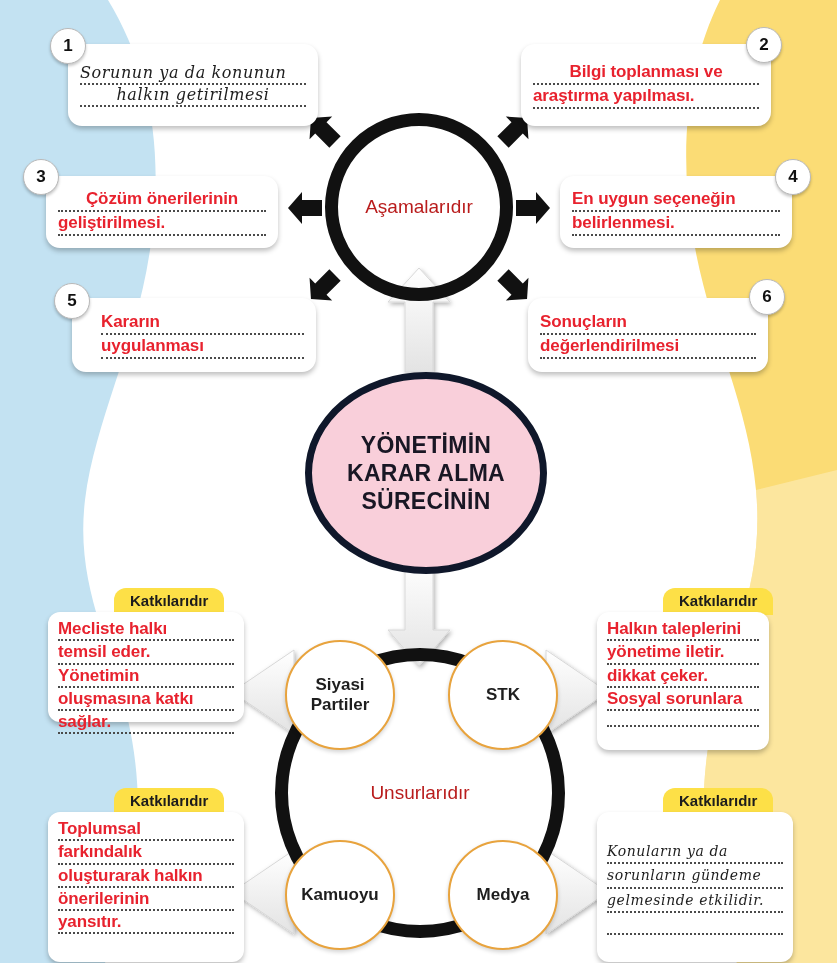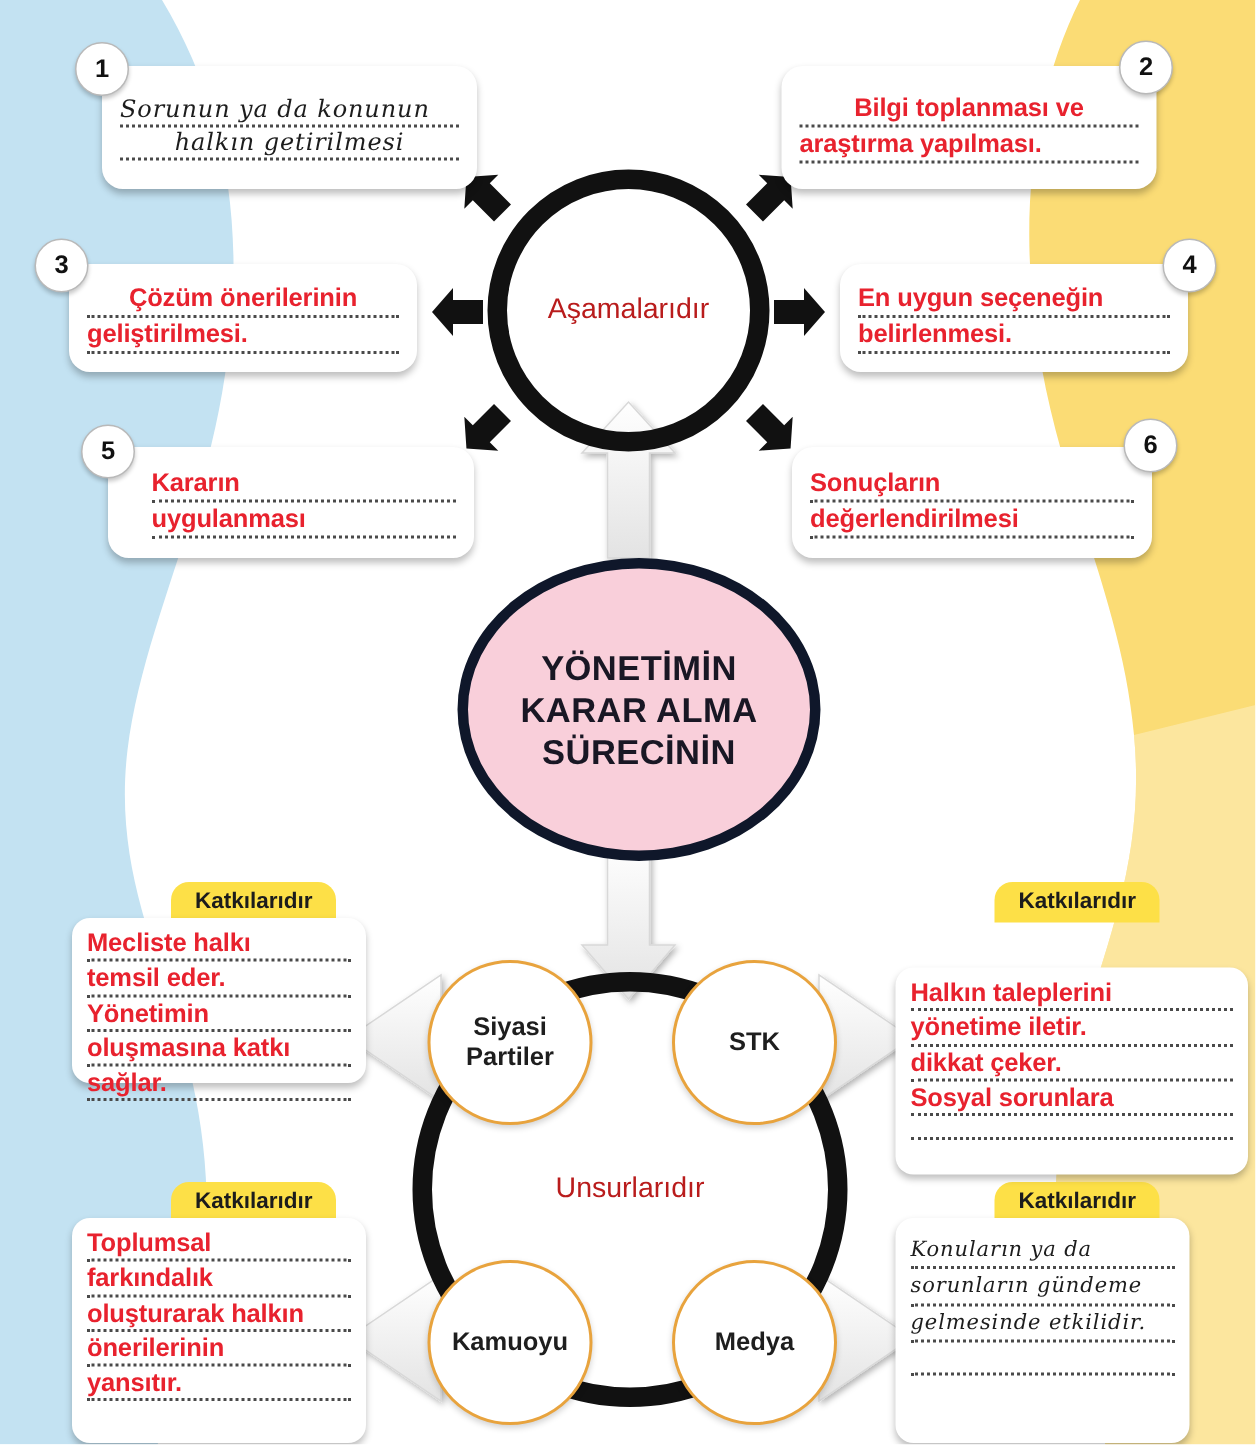--- a/index.html
+++ b/index.html
@@ -244,21 +244,21 @@
       <div class="line red">Mecliste halkı</div>
       <div class="line red">temsil eder.</div>
       <div class="line red">Yönetimin</div>
       <div class="line red">oluşmasına katkı</div>
       <div class="line red">sağlar.</div>
     </div>
   </div>
 
   <div class="katki-wrap" style="left:597px;top:588px;width:196px;">
     <div class="katki-head">Katkılarıdır</div>
-    <div class="katki-body" style="width:235px;height:138px;margin-top:33px;">
+    <div class="katki-body" style="width:172px;height:138px;">
       <div class="line red">Halkın taleplerini</div>
       <div class="line red">yönetime iletir.</div>
       <div class="line red">dikkat çeker.</div>
       <div class="line red">Sosyal sorunlara</div>
       <div class="line red" style="min-height:14px"></div>
     </div>
   </div>
 
   <div class="katki-wrap" style="left:48px;top:788px;width:196px;">
     <div class="katki-head">Katkılarıdır</div>
@@ -266,21 +266,21 @@
       <div class="line red">Toplumsal</div>
       <div class="line red">farkındalık</div>
       <div class="line red">oluşturarak halkın</div>
       <div class="line red">önerilerinin</div>
       <div class="line red">yansıtır.</div>
     </div>
   </div>
 
   <div class="katki-wrap" style="left:597px;top:788px;width:196px;">
     <div class="katki-head">Katkılarıdır</div>
-    <div class="katki-body" style="width:196px;height:150px;padding-top:10px;">
+    <div class="katki-body" style="width:196px;height:150px;padding-top:28px;">
       <div class="line hand" style="font-size:14px;line-height:1.6">Konuların  ya  da</div>
       <div class="line hand" style="font-size:14px;line-height:1.6">sorunların  gündeme</div>
       <div class="line hand" style="font-size:14px;line-height:1.6">gelmesinde  etkilidir.</div>
       <div class="line hand" style="min-height:20px"></div>
     </div>
   </div>
 
 </div>
 
 </body></html>

